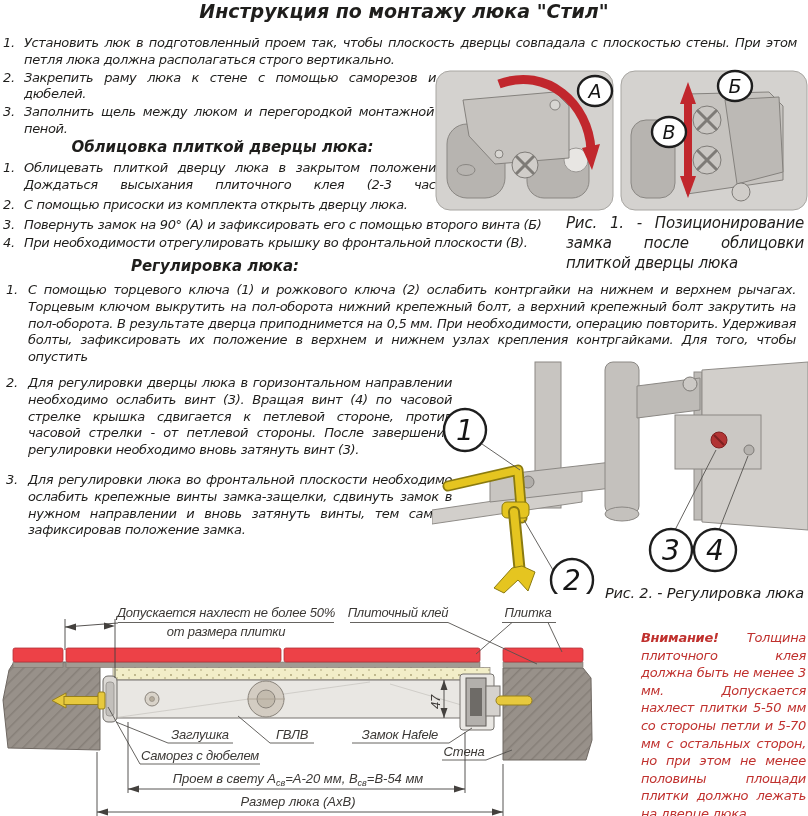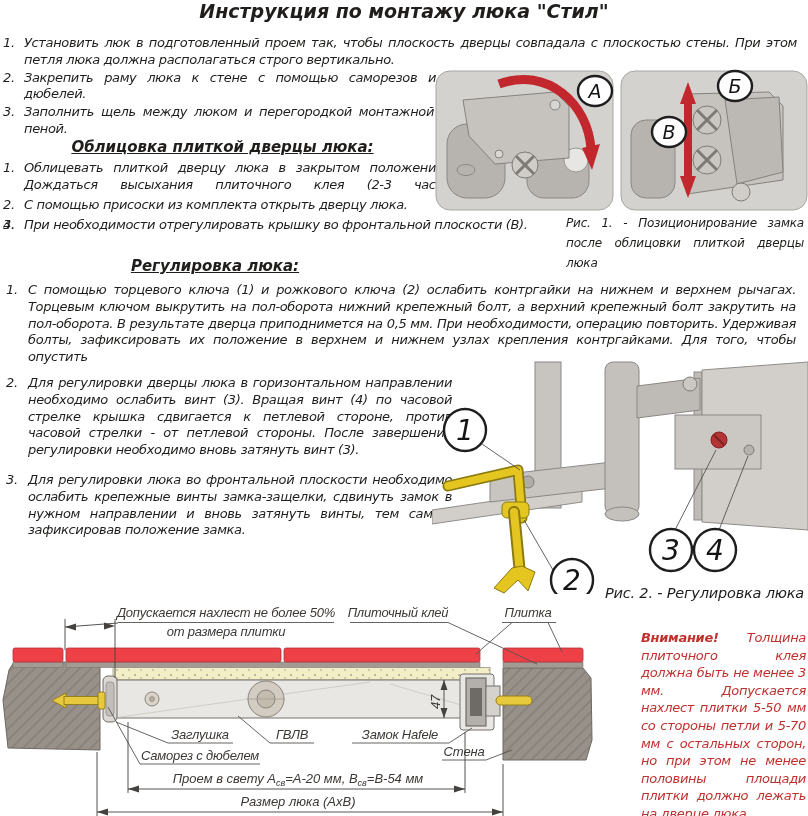--- a/index.html
+++ b/index.html
@@ -8,38 +8,38 @@
   .title{position:absolute;top:0;left:0;width:100%;text-align:center;
          font-size:19px;font-weight:bold;}
   .steps{position:absolute;}
   .step{position:relative;padding-left:21px;text-align:justify;
         font-size:13px;line-height:16.8px;letter-spacing:-0.35px;}
   .step .num{position:absolute;left:0;top:0;}
   #install{top:35px;left:3px;width:794px;}
   #install .step:nth-child(2){width:412px;margin-top:1px;}
   #install .step:nth-child(3){width:410px;margin-top:1px;}
   .sec-head{position:absolute;font-size:15px;font-weight:bold;text-align:center;}
-  .sec-head span{text-decoration:underline;}
+  .sec-head span{}
   #tiling-head{top:138px;left:0;width:445px;}
   #tiling{top:160px;left:3px;width:794px;}
   #tiling .step:nth-child(1){width:424px;}
   #tiling .step:nth-child(1) .txt{display:block;text-align:justify;text-align-last:justify;}
   #tiling .step:nth-child(2){width:440px;margin-top:3px;}
   #tiling .step:nth-child(3){width:578px;margin-top:4px;}
   #tiling .step:nth-child(4){width:578px;margin-top:1px;}
   #adjust-head{top:257px;left:0;width:430px;}
   #adjust{top:282px;left:6px;width:792px;}
   #adjust .step{padding-left:22px;}
   #adjust .p1{display:block;width:768px;text-align:justify;text-align-last:justify;}
   #adjust .p2{display:block;width:402px;text-align:justify;text-align-last:justify;}
   #adjust .step:nth-child(2){width:424px;margin-top:9px;}
   #adjust .step:nth-child(3){width:424px;margin-top:13px;}
   .figure{position:absolute;}
   #fig1-caption{position:absolute;left:566px;top:213px;width:238px;
-     font-size:12px;line-height:20px;text-align:justify;letter-spacing:-0.2px;}
+     font-size:15px;line-height:20px;text-align:justify;letter-spacing:-0.2px;}
   #fig2-caption{position:absolute;left:605px;top:585px;width:205px;
      font-size:14.5px;white-space:nowrap;letter-spacing:-0.2px;}
   #warning{position:absolute;left:641px;top:629px;width:165px;color:#c0312e;
      font-size:13px;line-height:17.6px;text-align:justify;letter-spacing:-0.3px;}
   #warning .warn-title{font-weight:bold;}
   
   .dl{font:italic 13px "Liberation Sans",sans-serif;fill:#3b3835;letter-spacing:-0.2px;}
   .dlabel{font:italic 13px "Liberation Sans",sans-serif;fill:#3b3835;}
   .sub{font-size:9px;}
   .ln{stroke:#55524f;stroke-width:0.9;fill:none;}
@@ -77,20 +77,21 @@
     <div class="step">
       <span class="num">1.</span>
       <span class="txt">Облицевать плиткой дверцу люка в закрытом положении. Дождаться высыхания плиточного клея (2-3 часа)</span>
     </div>
     <div class="step">
       <span class="num">2.</span>
       <span class="txt">С помощью присоски из комплекта открыть дверцу люка.</span>
     </div>
     <div class="step">
       <span class="num">3.</span>
+      <span class="txt">Повернуть замок на 90° (А) и зафиксировать его с помощью второго винта (Б)</span>
     </div>
     <div class="step">
       <span class="num">4.</span>
       <span class="txt">При необходимости отрегулировать крышку во фронтальной плоскости (В).</span>
     </div>
   </div>
 
   <div class="sec-head" id="adjust-head">
     <span>Регулировка люка:</span>
   </div>

